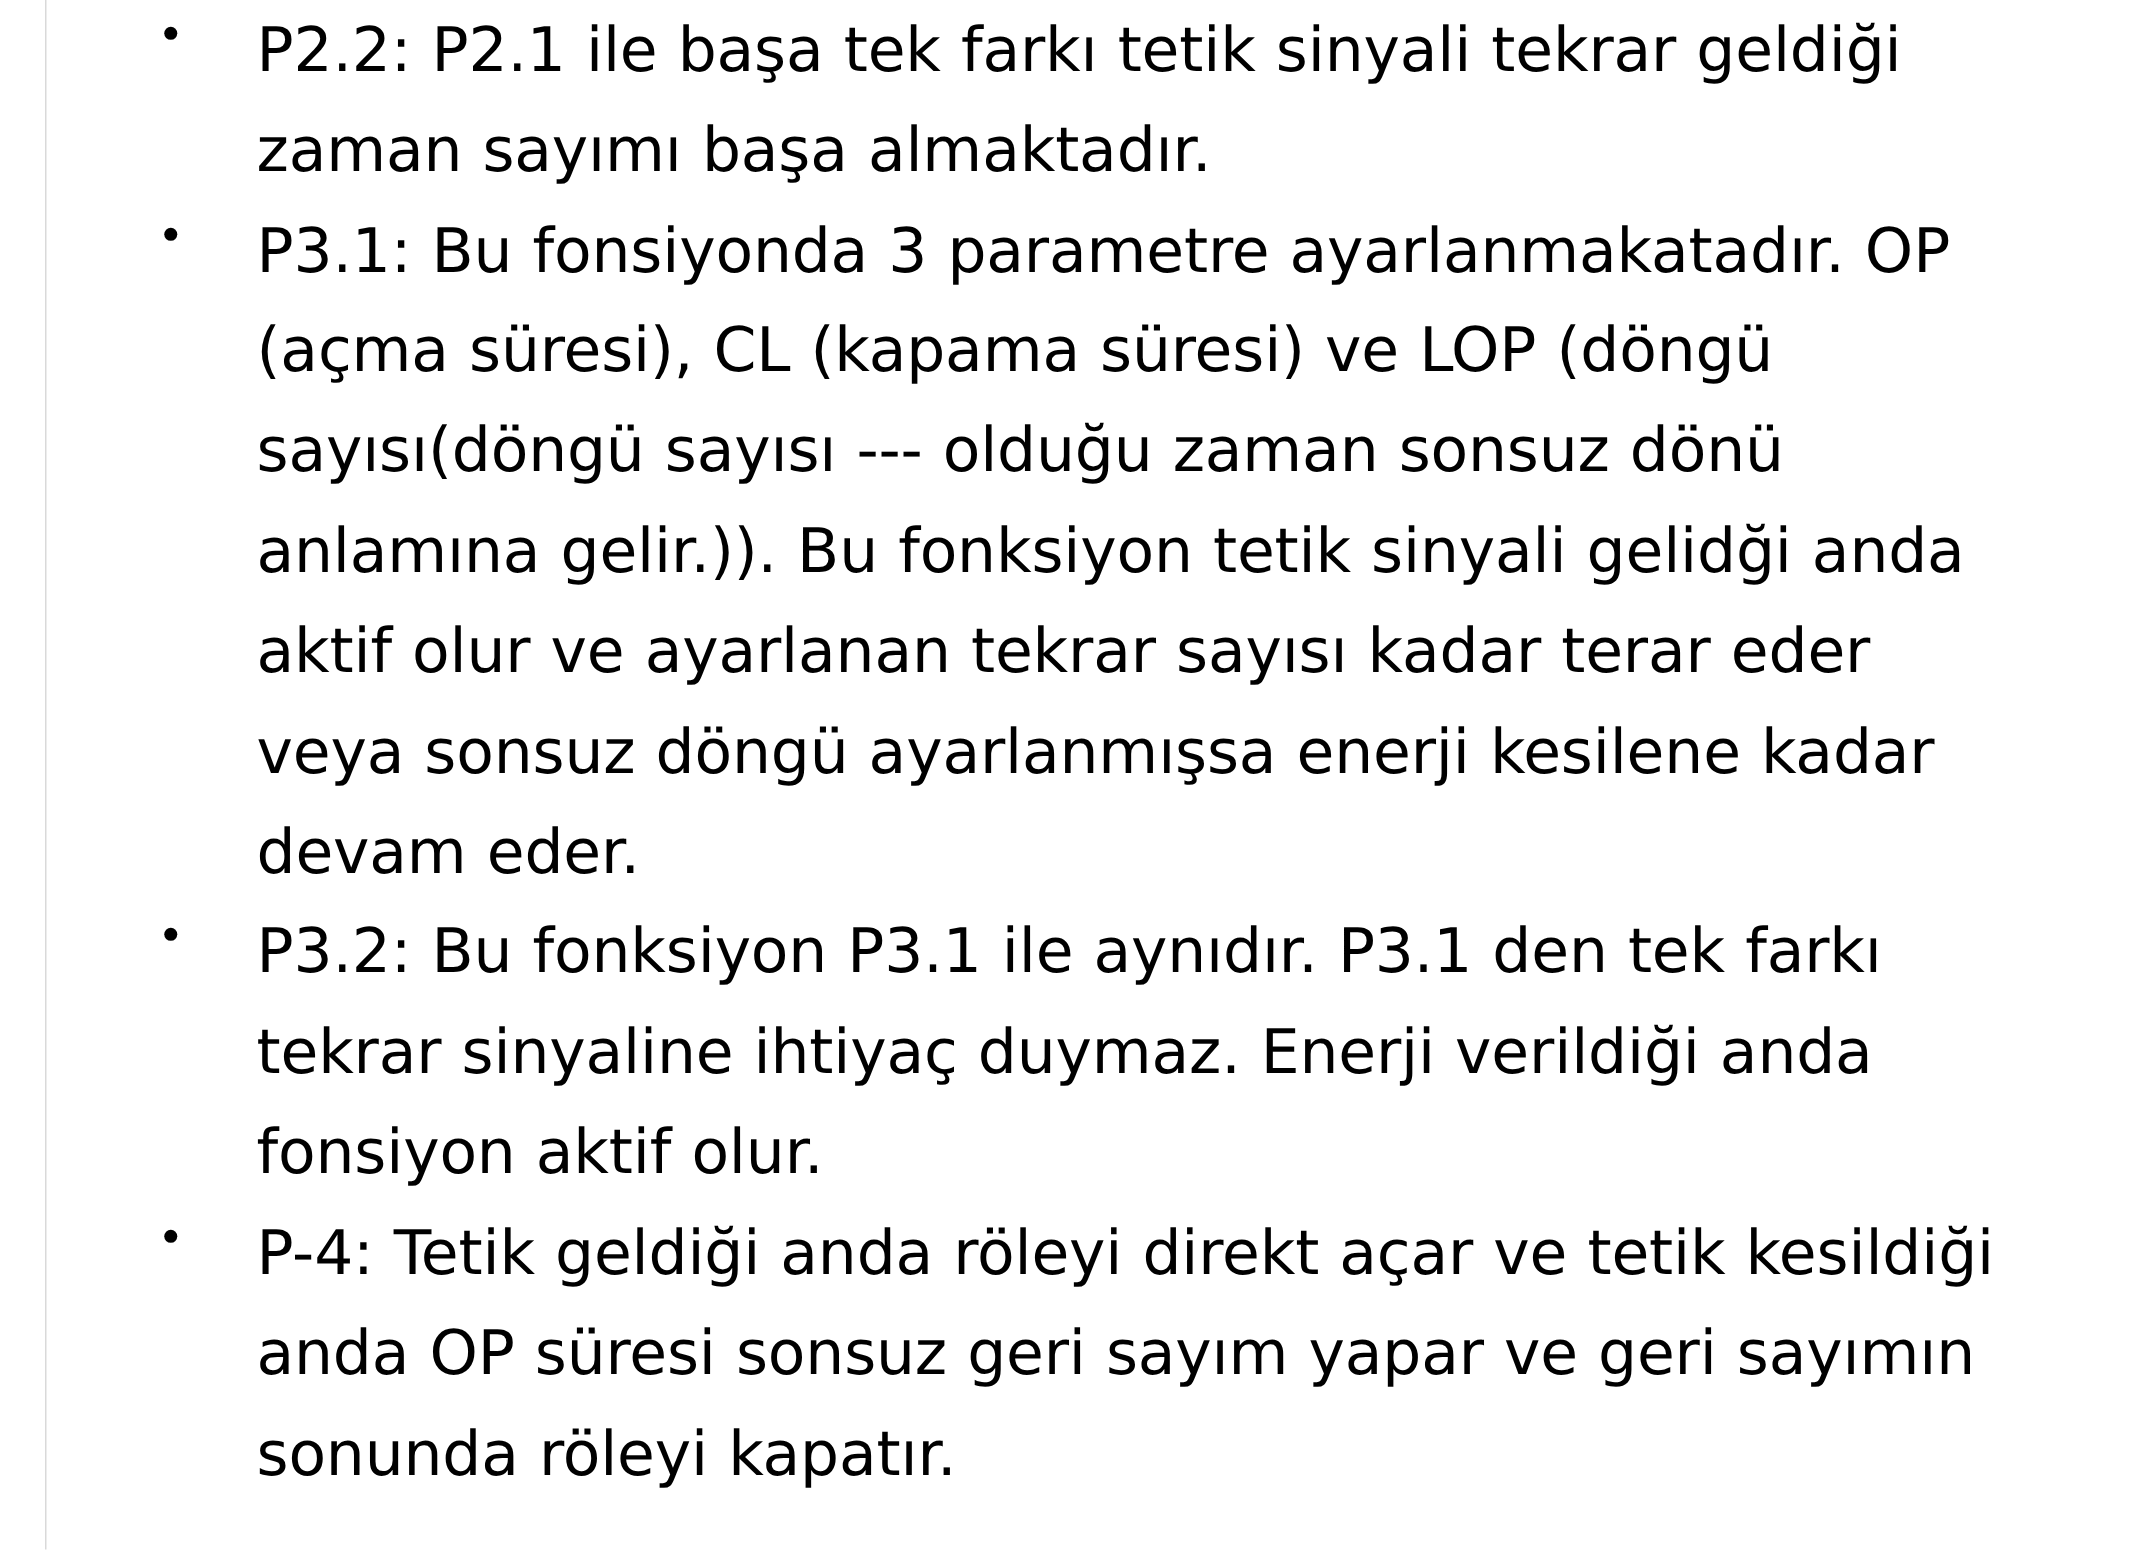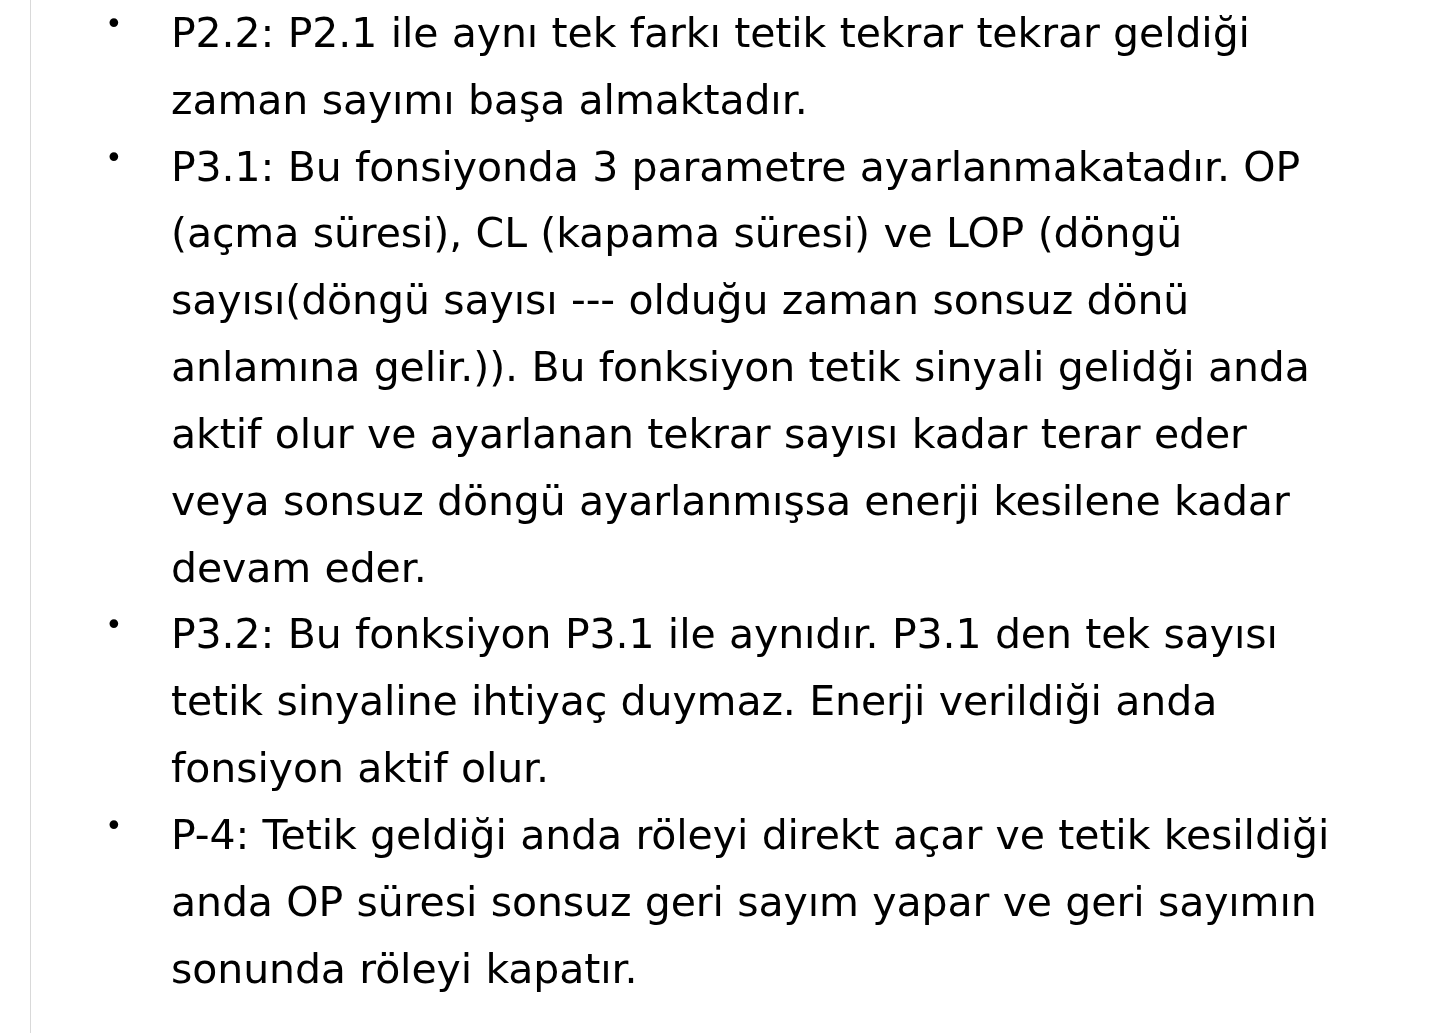--- a/index.html
+++ b/index.html
@@ -67,31 +67,31 @@
 
 <div class="page">
 
   <div class="left-rule"></div>
 
   <div class="content">
     <ul class="bullet-list">
 
       <li>
         <span class="bullet">•</span>
-        <span class="text">P2.2: P2.1 ile aynı tek farkı tetik tekrar tekrar geldiği zaman sayımı başa almaktadır.</span>
+        <span class="text">P2.2: P2.1 ile başa tek farkı tetik sinyali tekrar geldiği zaman sayımı başa almaktadır.</span>
       </li>
 
       <li>
         <span class="bullet">•</span>
         <span class="text">P3.1: Bu fonsiyonda 3 parametre ayarlanmakatadır. OP (açma süresi), CL (kapama süresi) ve LOP (döngü sayısı(döngü sayısı --- olduğu zaman sonsuz dönü anlamına gelir.)). Bu fonksiyon tetik sinyali gelidği anda aktif olur ve ayarlanan tekrar sayısı kadar terar eder veya sonsuz döngü ayarlanmışsa enerji kesilene kadar devam eder.</span>
       </li>
 
       <li>
         <span class="bullet">•</span>
-        <span class="text">P3.2: Bu fonksiyon P3.1 ile aynıdır. P3.1 den tek sayısı tetik sinyaline ihtiyaç duymaz. Enerji verildiği anda fonsiyon aktif olur.</span>
+        <span class="text">P3.2: Bu fonksiyon P3.1 ile aynıdır. P3.1 den tek farkı tekrar sinyaline ihtiyaç duymaz. Enerji verildiği anda fonsiyon aktif olur.</span>
       </li>
 
       <li>
         <span class="bullet">•</span>
         <span class="text">P-4: Tetik geldiği anda röleyi direkt açar ve tetik kesildiği anda OP süresi sonsuz geri sayım yapar ve geri sayımın sonunda röleyi kapatır.</span>
       </li>
 
     </ul>
   </div>
 

